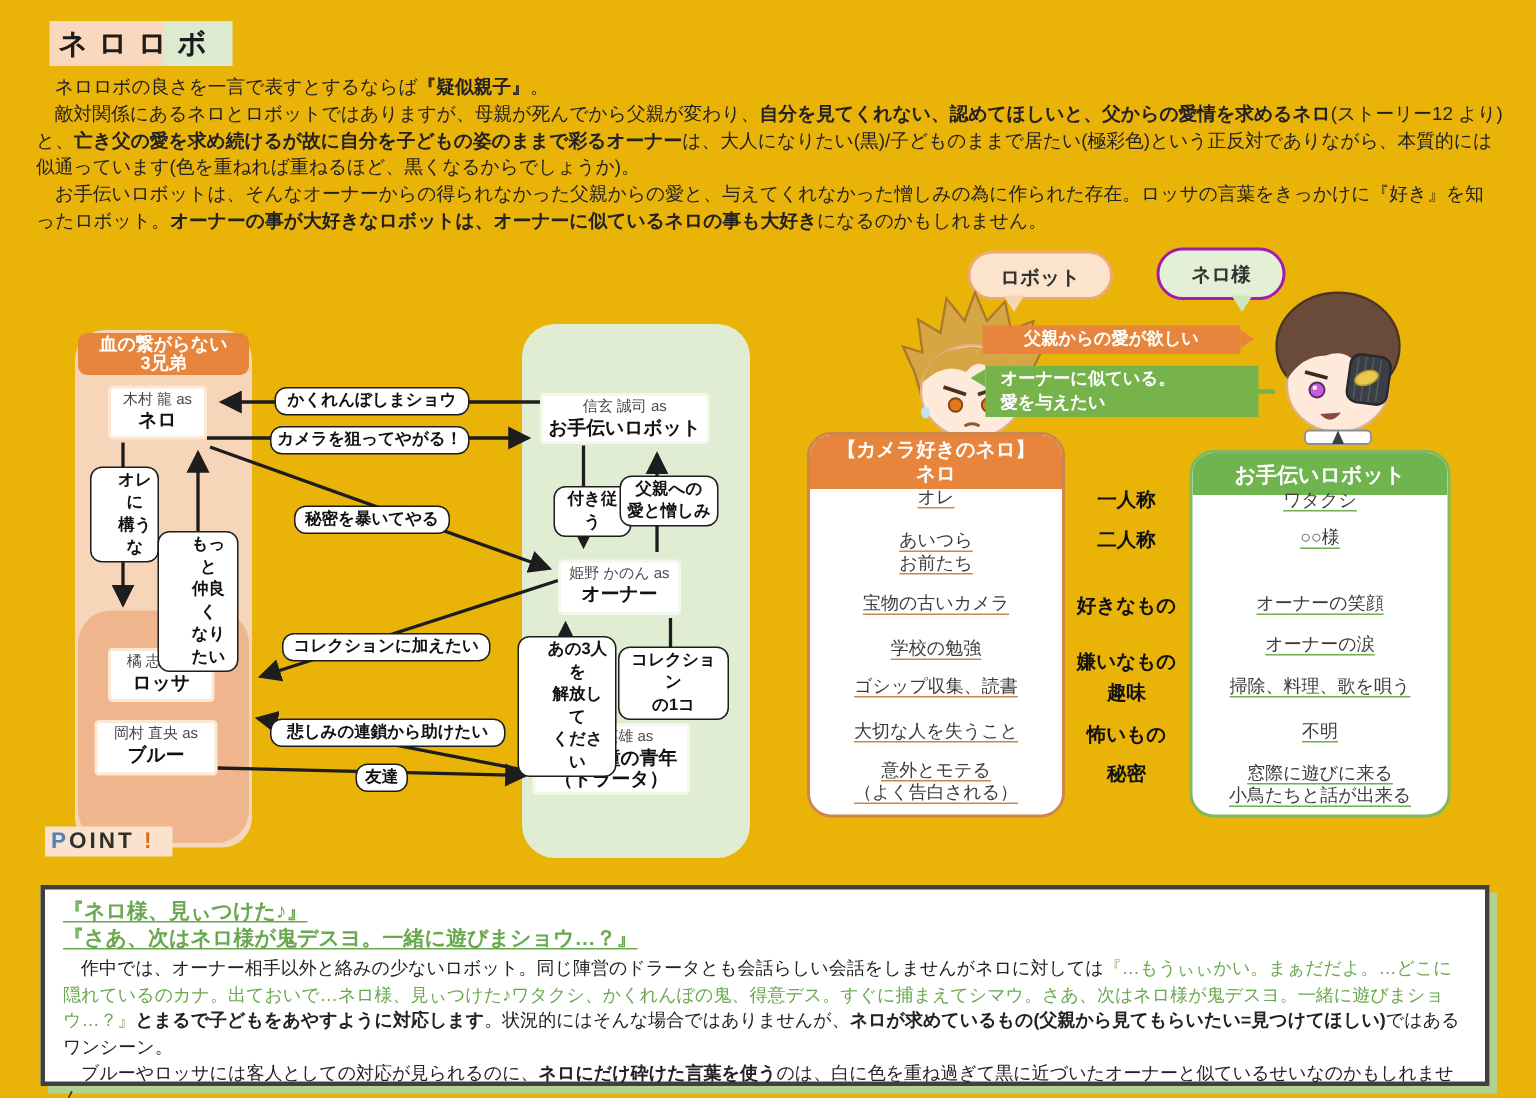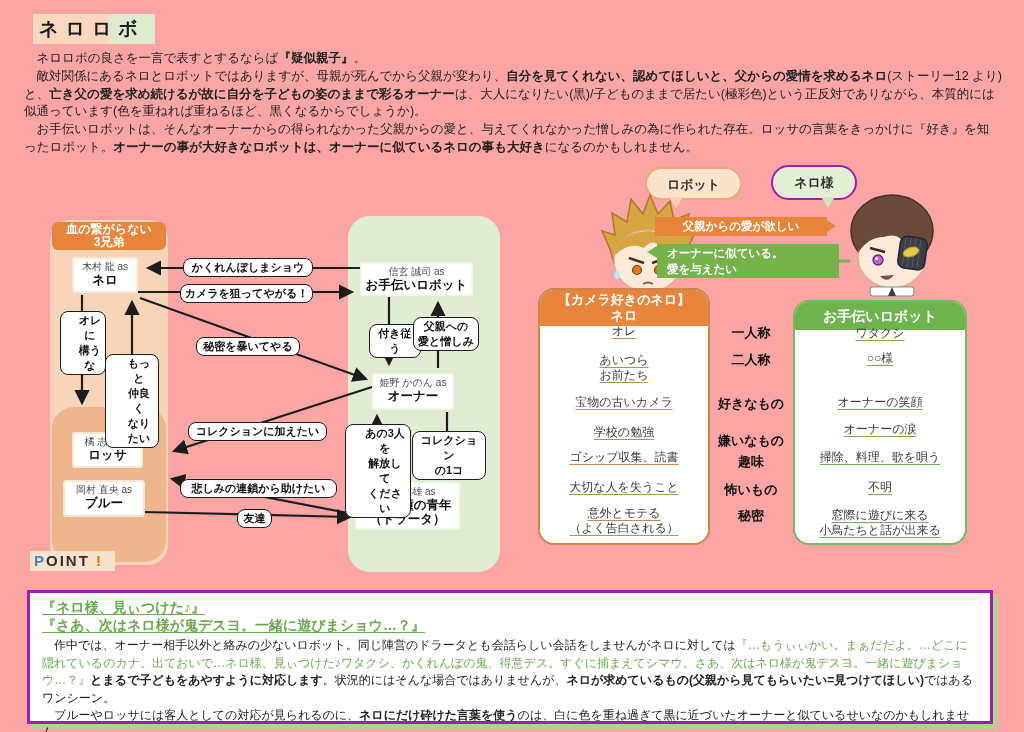--- a/index.html
+++ b/index.html
@@ -1,19 +1,19 @@
 <!DOCTYPE html>
 <html><head>
 <meta charset="utf-8">
 <style>
   * { box-sizing: border-box; }
   html,body { margin:0; padding:0; background:#ffffff; }
   body { width:1024px; height:732px; overflow:hidden;
          font-family:"Liberation Sans","DejaVu Sans",sans-serif; color:#222; }
-  .page { position:relative; width:1024px; height:732px; background:#fca5a5; }
+  .page { position:relative; width:1024px; height:732px; background:#eab308; }
 
   
   .title { position:absolute; left:33px; top:14px; font-size:19px; font-weight:bold;
            letter-spacing:7px; padding:2px 10px 2px 6px; color:#1c1c1c;
            background:linear-gradient(90deg,#f9d8be 0 62%,#dcead0 62% 100%); }
 
   
   .intro { position:absolute; left:24px; top:50px; width:978px; font-size:12.5px; line-height:1.42; }
   .intro p { margin:0; }
 
@@ -83,21 +83,21 @@
   .cell.rv { left:769px; width:174px; text-decoration-color:#6fae53; }
   .rowlab { position:absolute; left:688px; width:78px; text-align:center;
             font-size:13px; font-weight:bold; color:#111; }
 
   .chibi { position:absolute; }
 
   
   .point-heading { position:absolute; left:30px; top:551px; background:#fbe2cc;
                    padding:1px 12px 2px 4px; font-size:15px; letter-spacing:2px; }
   .point-box { position:absolute; left:27px; top:590px; width:966px; height:134px;
-               background:#fff; border:3px solid #a21caf; box-shadow:5px 5px 0 0 #b2d193;
+               background:#fff; border:3px solid #404040; box-shadow:5px 5px 0 0 #b2d193;
                padding:5px 12px 4px 12px; }
   .pquote { font-size:14px; font-weight:bold; color:#6aa84f; text-decoration:underline;
             text-underline-offset:2px; line-height:1.3; }
   .pbody { font-size:12px; line-height:1.45; margin-top:3px; }
 </style>
 </head>
 <body>
 
 <div class="page">
 

